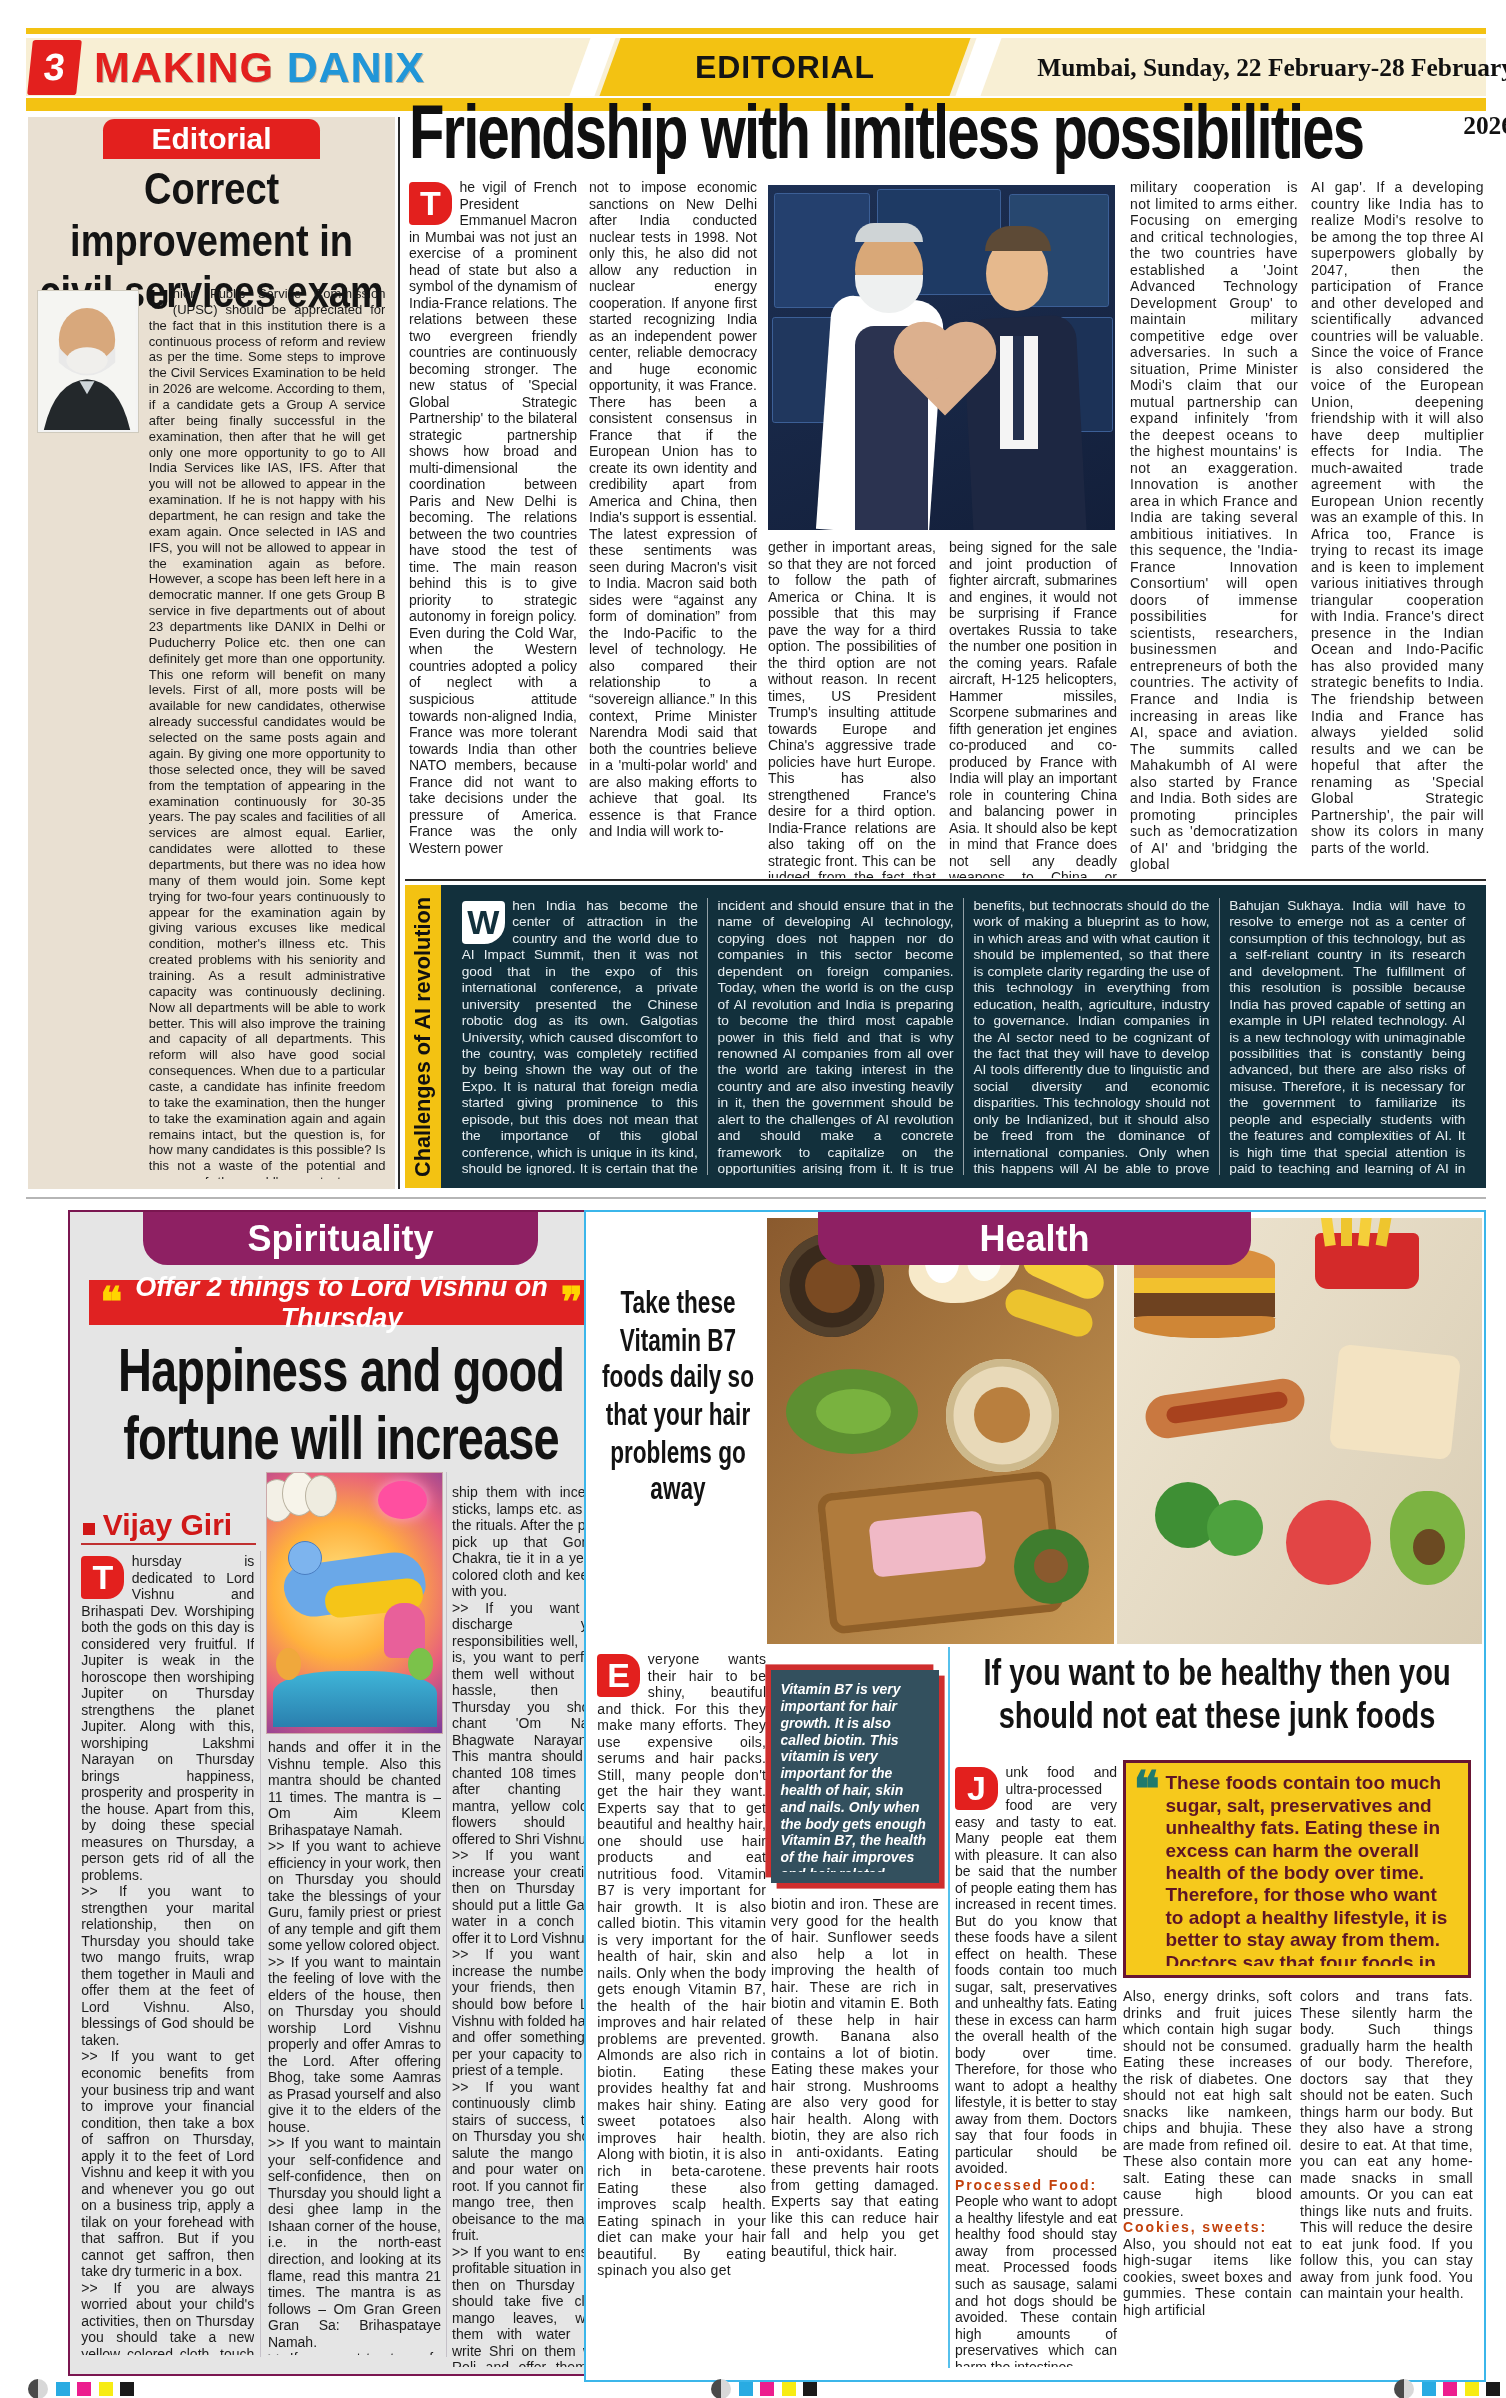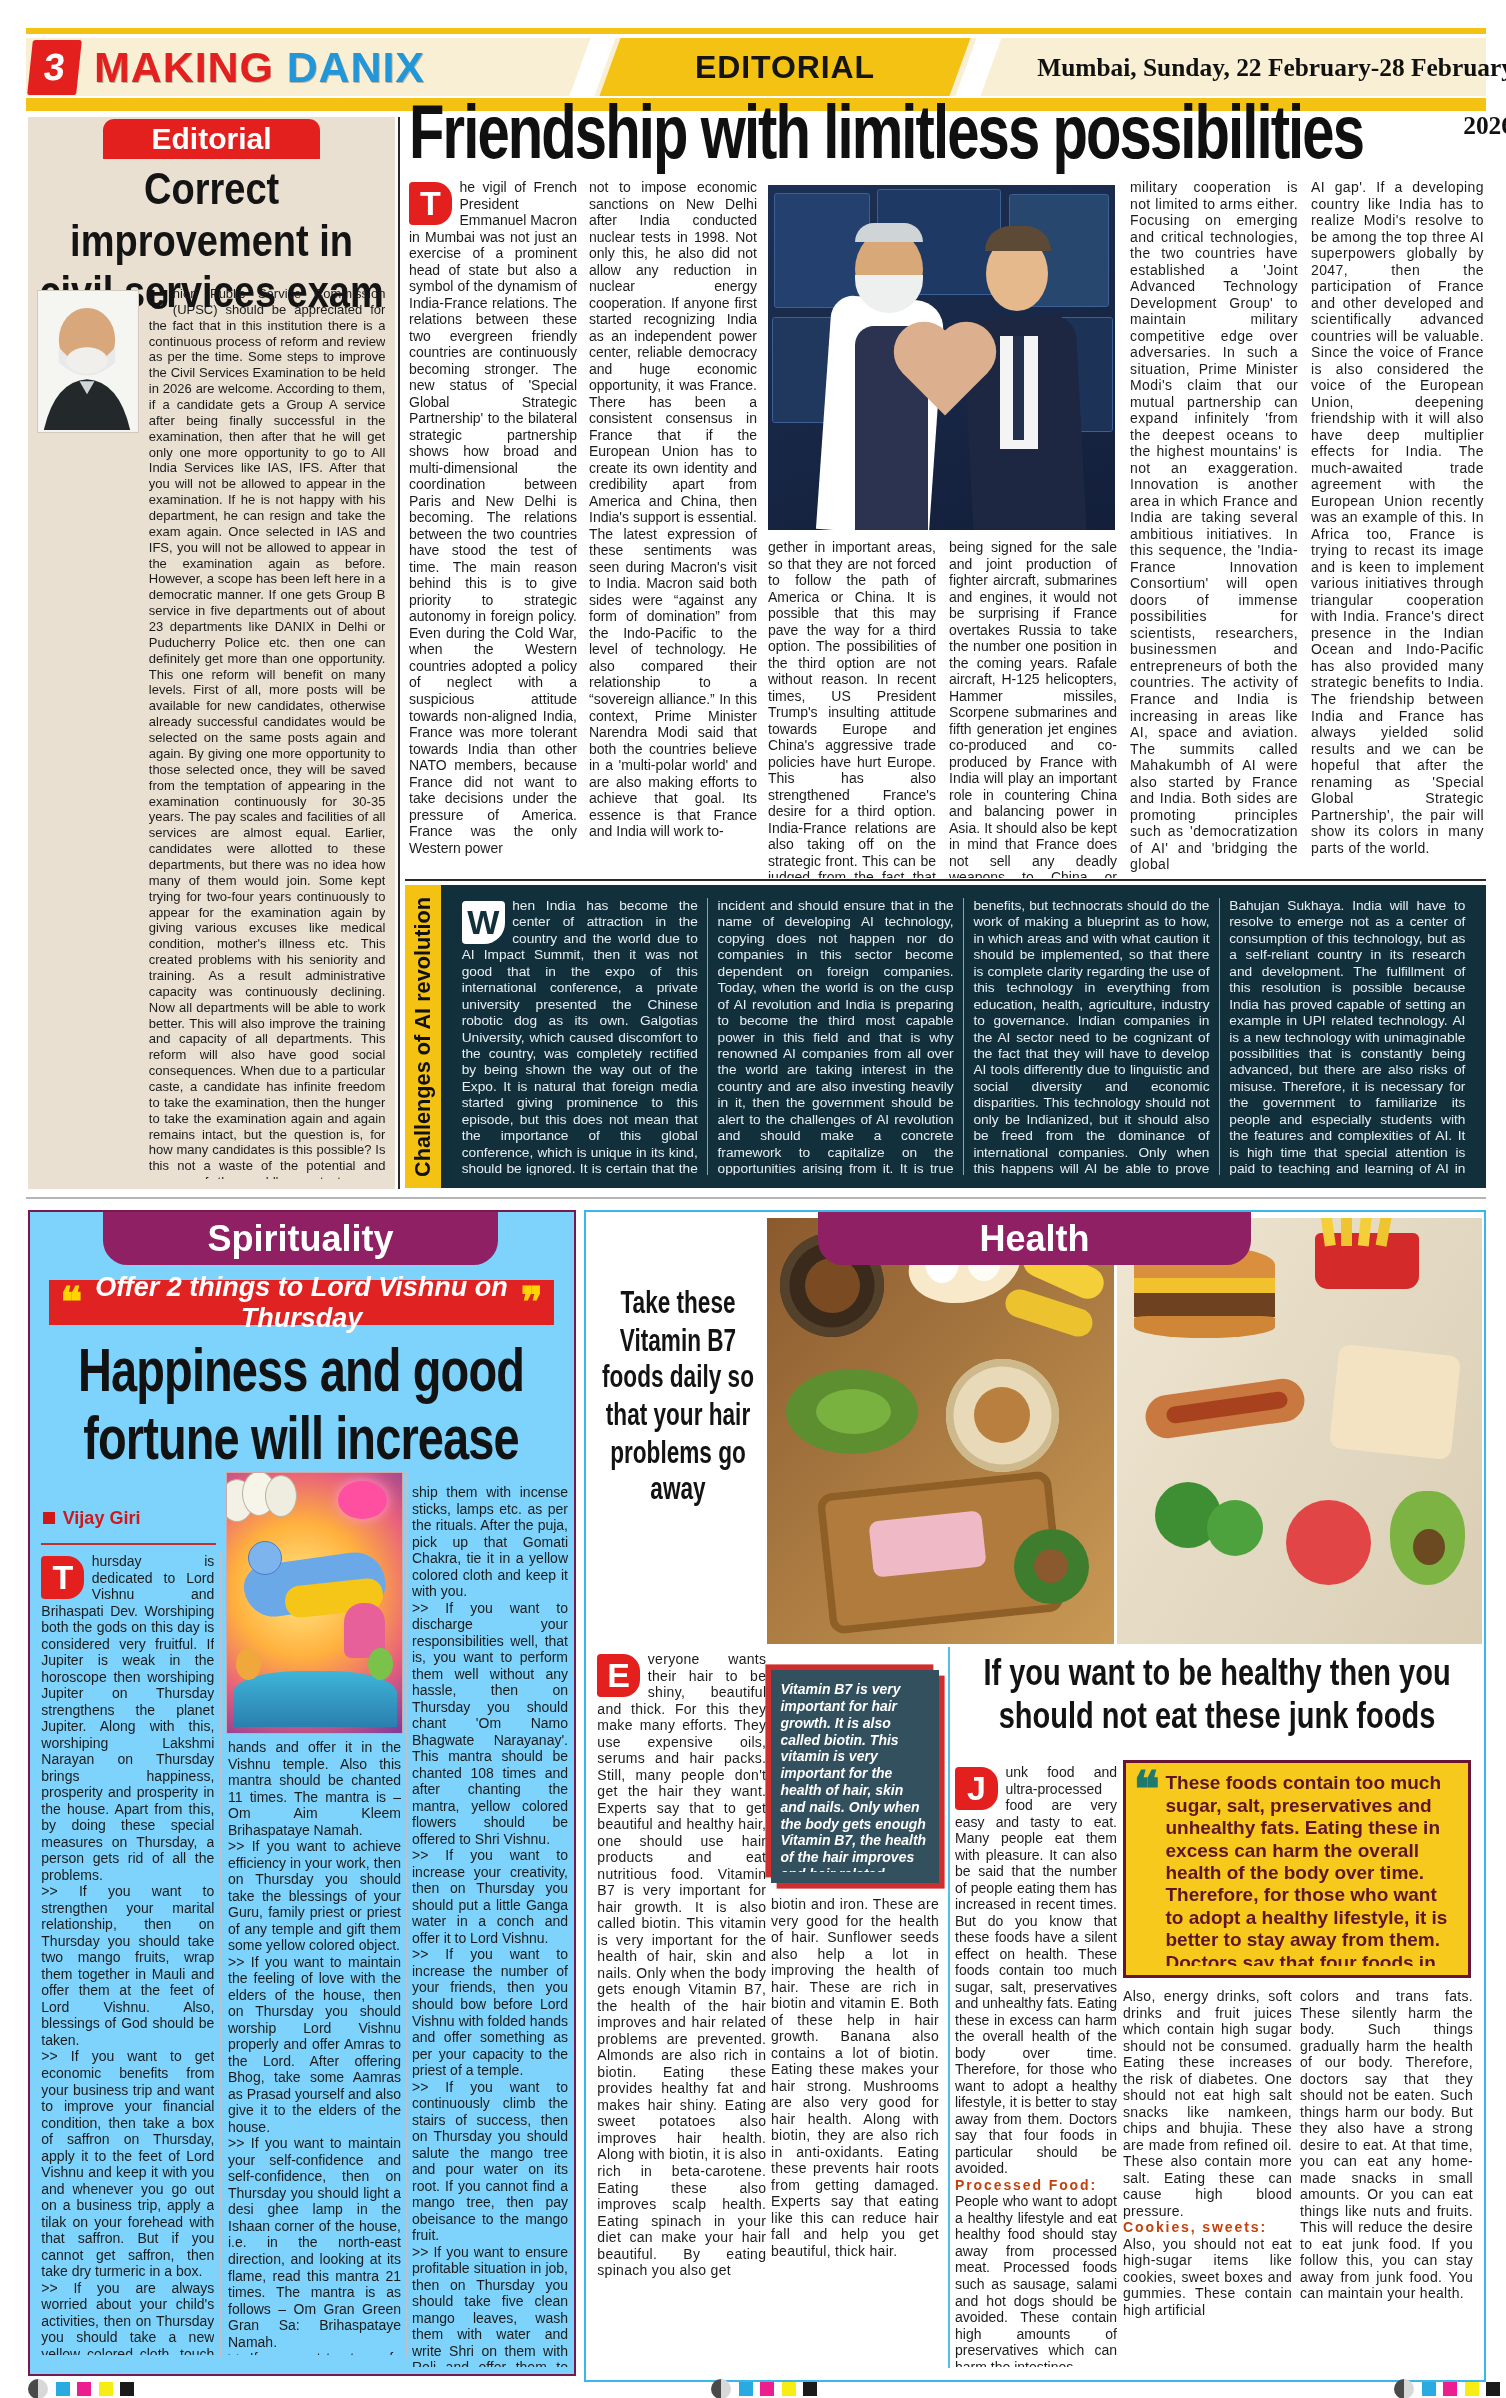--- a/index.html
+++ b/index.html
@@ -36,28 +36,28 @@
   .heart{position:absolute;width:60px;height:60px;background:#dcb08e;transform:rotate(-45deg);}
   .heart::before{content:"";position:absolute;width:60px;height:60px;border-radius:50%;background:inherit;top:-30px;left:0;}
   .heart::after{content:"";position:absolute;width:60px;height:60px;border-radius:50%;background:inherit;top:0;left:30px;}
   
   .ai-strip{background:#f3c212;display:flex;align-items:center;justify-content:center;}
   .ai-strip span{writing-mode:vertical-rl;transform:rotate(180deg);font-weight:800;font-size:21.7px;color:#111;letter-spacing:0px;white-space:nowrap;}
   .ai-box{background:#12303c;display:flex;padding:13px 11.3px;box-sizing:border-box;}
   .ai-col{flex:1;padding:0 9.4px;border-right:1.9px solid rgba(255,255,255,.55);font-size:13.7px;line-height:1.2;text-align:justify;color:#e7eff2;overflow:hidden;}
   .ai-col:last-child{border-right:none;}
   
-  .sp-sec{background:#7dd3fc;border:2.8px solid #7a1650;box-sizing:border-box;}
+  .sp-sec{background:#e5e5e5;border:2.8px solid #7a1650;box-sizing:border-box;margin-left:40px;}
   .hl-sec{background:#fff;border:2.8px solid #3bb6ea;box-sizing:border-box;}
   .sec-bar{background:#8e2063;color:#fff;font-weight:800;font-size:36px;text-align:center;line-height:53px;border-radius:0 0 24.5px 24.5px;}
   .kicker{background:#e02222;display:flex;align-items:center;padding:0 11.3px;box-sizing:border-box;}
   .kicker .ktxt{flex:1;color:#fff;font-weight:bold;font-style:italic;font-size:27px;text-align:center;}
   .kicker .q{color:#ffd400;font-size:41px;line-height:19px;font-weight:bold;}
   .sp-head{font-weight:800;font-size:47px;line-height:1.12;text-align:center;letter-spacing:-0.9px;transform:scaleY(1.3);transform-origin:top center;color:#121212;}
-  .byline{color:#d01818;font-weight:bold;font-size:18px;}
+  .byline{color:#d01818;font-weight:bold;font-size:30px;}
   .bybullet{display:inline-block;width:12.2px;height:12.2px;background:#d01818;margin-right:7.5px;}
   .byrule{background:#c03030;}
   .vishnu{background:radial-gradient(circle at 42% 45%,#ffe98a 0%,#ffb13d 38%,#e8607c 68%,#7b3b9c 100%);overflow:hidden;border:0.9px solid #caa;}
   .vh{position:absolute;border-radius:50%;}
   .hl-head1{font-weight:800;font-size:22.6px;line-height:1.18;text-align:center;transform:scaleY(1.4);transform-origin:top center;color:#131313;}
   .hl-head2{font-weight:800;font-size:29px;line-height:1.15;text-align:center;transform:scaleY(1.3);transform-origin:top center;color:#131313;}
   .tealbox{background:#33505e;box-shadow:-5.6px -5.6px 0 0 #cf2e2e,5.6px 5.6px 0 0 #cf2e2e;padding:11.3px 9.4px;box-sizing:border-box;}
   .tealbox .qt{color:#fff;font-weight:bold;font-style:italic;font-size:14px;line-height:1.2;text-align:left;white-space:pre-line;overflow:hidden;display:block;height:100%;}
   .yellowbox{background:#f6c91c;border:3.8px solid #681533;box-sizing:border-box;padding:9.4px 13px 9.4px 15px;}
   .yellowbox .qmark{position:absolute;left:7.5px;top:1.9px;color:#1f7a6d;font-size:49px;font-weight:bold;line-height:1;}

